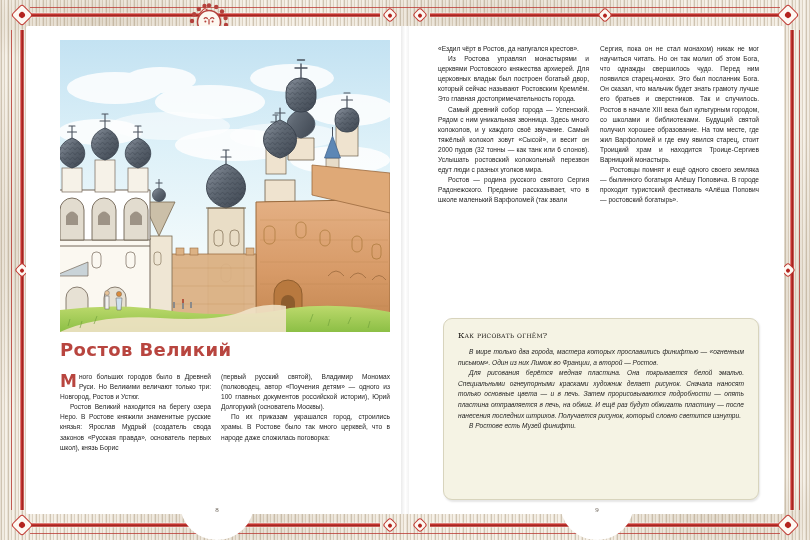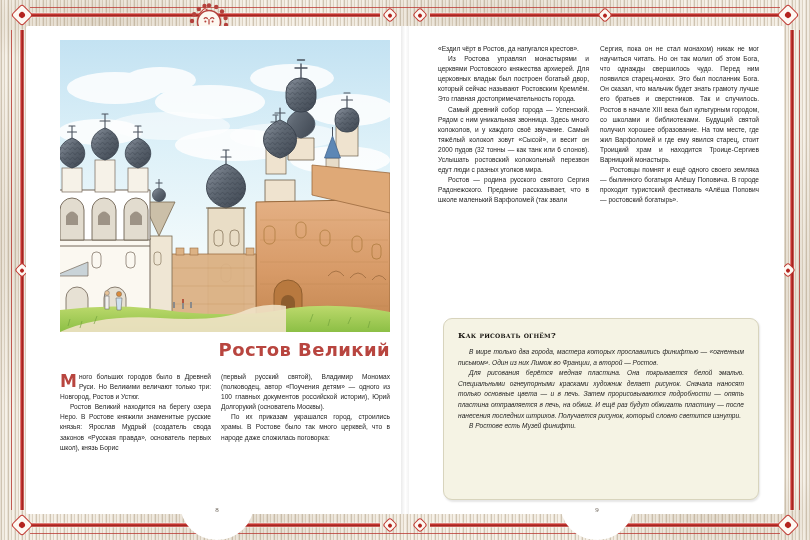--- a/index.html
+++ b/index.html
@@ -123,21 +123,21 @@
     overflow: hidden;
     background: linear-gradient(180deg, #cfe8f4 0%, #dff0f7 28%, #eaf6fa 52%, #f5fbfa 70%, #ffffff 100%);
   }
   .illus svg { display: block; }
 
   
   .article-title {
     position: absolute;
     left: 60px; top: 339px;
     width: 330px;
-    text-align: right;
+    text-align: left;
     font-family: "DejaVu Sans", sans-serif;
     font-weight: bold;
     font-size: 18px;
     letter-spacing: .4px;
     color: #b8453f;
   }
 
   
   .col {
     position: absolute;
@@ -174,21 +174,21 @@
     left: 443px; top: 318px;
     width: 316px; height: 182px;
     background: #f5f3e4;
     border: 1px solid #d8d4bd;
     border-radius: 9px;
     padding: 11px 14px 10px 14px;
     box-shadow: 1px 1.5px 2px rgba(0,0,0,0.10);
   }
   .callout-title {
     font-family: "DejaVu Serif", serif;
-    font-weight: bold;
+    font-weight: normal;
     font-size: 8.2px;
     font-variant: small-caps;
     letter-spacing: .2px;
     color: #15120e;
     margin-bottom: 7px;
   }
   .callout-body {
     font-family: "Liberation Sans", sans-serif;
     font-style: italic;
     font-size: 6.6px;

